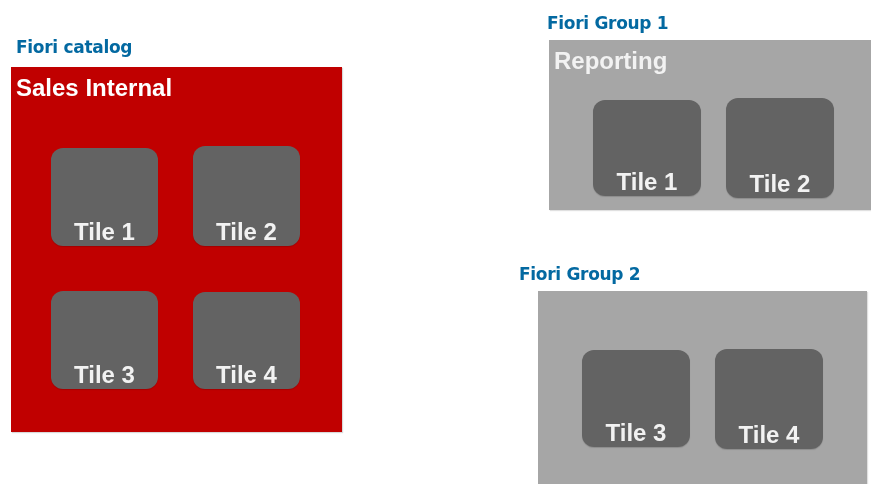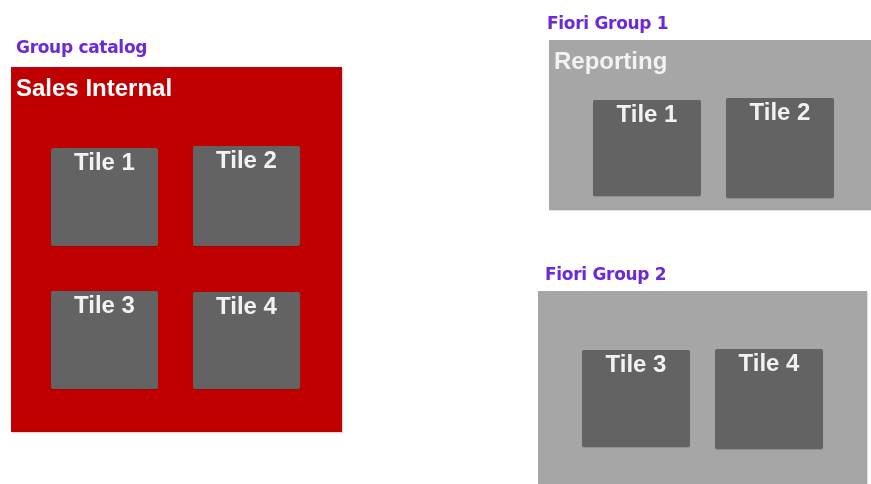--- a/index.html
+++ b/index.html
@@ -1,29 +1,29 @@
 <!DOCTYPE html>
 <html><head>
 <meta charset="utf-8">
 <style>
   html, body { margin: 0; padding: 0; background: #ffffff; }
   body { width: 871px; height: 484px; position: relative; overflow: hidden; font-family: "Liberation Sans", sans-serif; }
-  .label { position: absolute; font-family: "DejaVu Sans", sans-serif; font-weight: bold; color: #6d28d9; font-size: 17px; letter-spacing: -0.3px; }
+  .label { position: absolute; font-family: "DejaVu Sans", sans-serif; font-weight: bold; color: #0369a1; font-size: 17px; letter-spacing: -0.3px; }
   .box { position: absolute; box-sizing: border-box; }
   .box-title { position: absolute; font-family: "Liberation Sans", sans-serif; font-weight: bold; font-size: 24px; color: #ffffff; white-space: nowrap; }
   .catalog { background: #c00000; box-shadow: 1px 1px 1px rgba(0,0,0,0.15); }
   .group { background: #a6a6a6; box-shadow: 1px 1px 1px rgba(0,0,0,0.12); }
   .group .box-title { color: #f2f2f2; }
-  .tile { position: absolute; background: #636363; border-radius: 2px; display: flex; align-items: flex-start; justify-content: center; box-shadow: 0 1px 1px rgba(0,0,0,0.15); }
+  .tile { position: absolute; background: #636363; border-radius: 12px; display: flex; align-items: flex-end; justify-content: center; box-shadow: 0 1px 1px rgba(0,0,0,0.15); }
   .tile span { font-family: "Liberation Sans", sans-serif; font-weight: bold; font-size: 24px; color: #f2f2f2; }
 </style>
 </head>
 <body>
 
-<div class="label" style="left:16px; top:37px;">Group catalog</div>
+<div class="label" style="left:16px; top:37px;">Fiori catalog</div>
 <div class="box catalog" style="left:11px; top:67px; width:331px; height:365px;">
   <div class="box-title" style="left:5px; top:7px;">Sales Internal</div>
   <div class="tile" style="left:40px; top:81px; width:107px; height:98px;">
       <span>Tile 1</span>
     </div>
   <div class="tile" style="left:182px; top:79px; width:107px; height:100px;">
       <span>Tile 2</span>
     </div>
   <div class="tile" style="left:40px; top:224px; width:107px; height:98px;">
       <span>Tile 3</span>
@@ -37,21 +37,21 @@
 <div class="box group" style="left:540px; top:40px; width:330px; height:170px;margin-left:9px;">
   <div class="box-title" style="left:5px; top:7px;">Reporting</div>
   <div class="tile" style="left:44px; top:60px; width:108px; height:96px;">
       <span>Tile 1</span>
     </div>
   <div class="tile" style="left:177px; top:58px; width:108px; height:100px;">
       <span>Tile 2</span>
     </div>
 </div>
 
-<div class="label" style="left:545px; top:264px;">Fiori Group 2</div>
+<div class="label" style="left:519px; top:264px;">Fiori Group 2</div>
 <div class="box group" style="left:538px; top:291px; width:329px; height:200px;">
   <div class="tile" style="left:44px; top:59px; width:108px; height:97px;">
       <span>Tile 3</span>
     </div>
   <div class="tile" style="left:177px; top:58px; width:108px; height:100px;">
       <span>Tile 4</span>
     </div>
 </div>
 
 </body></html>

